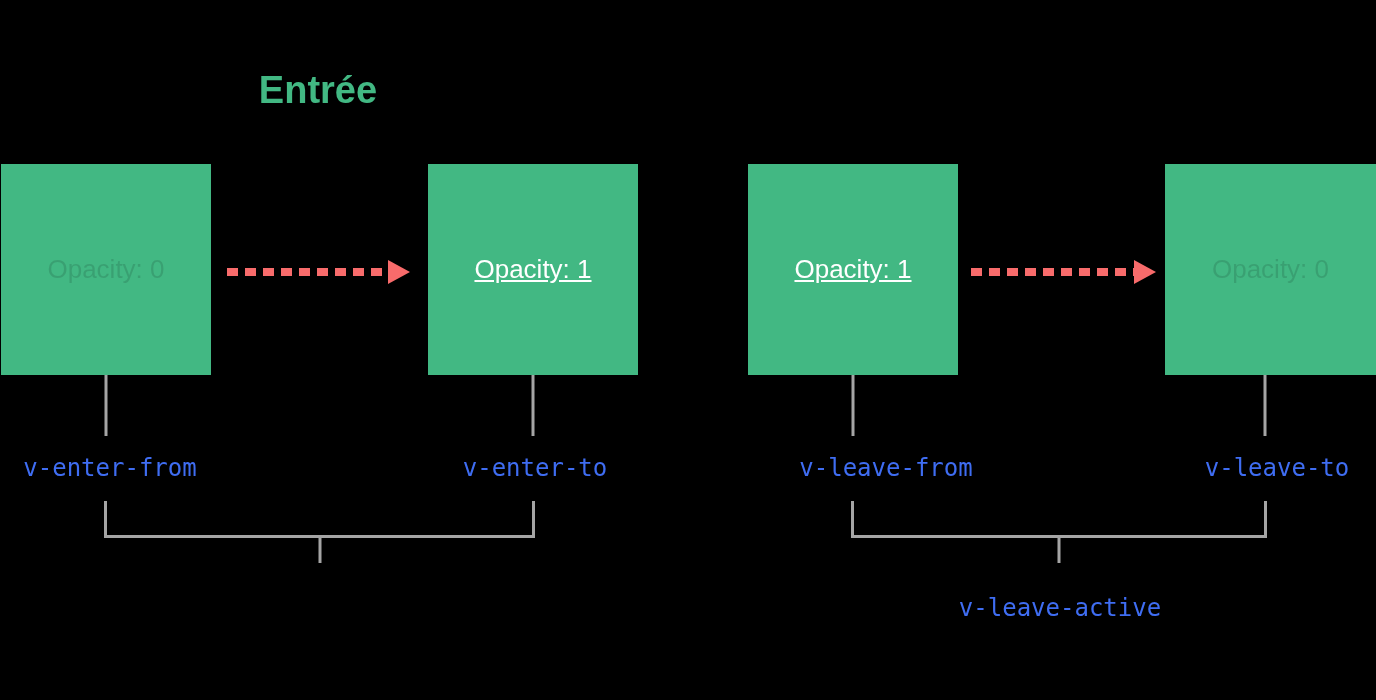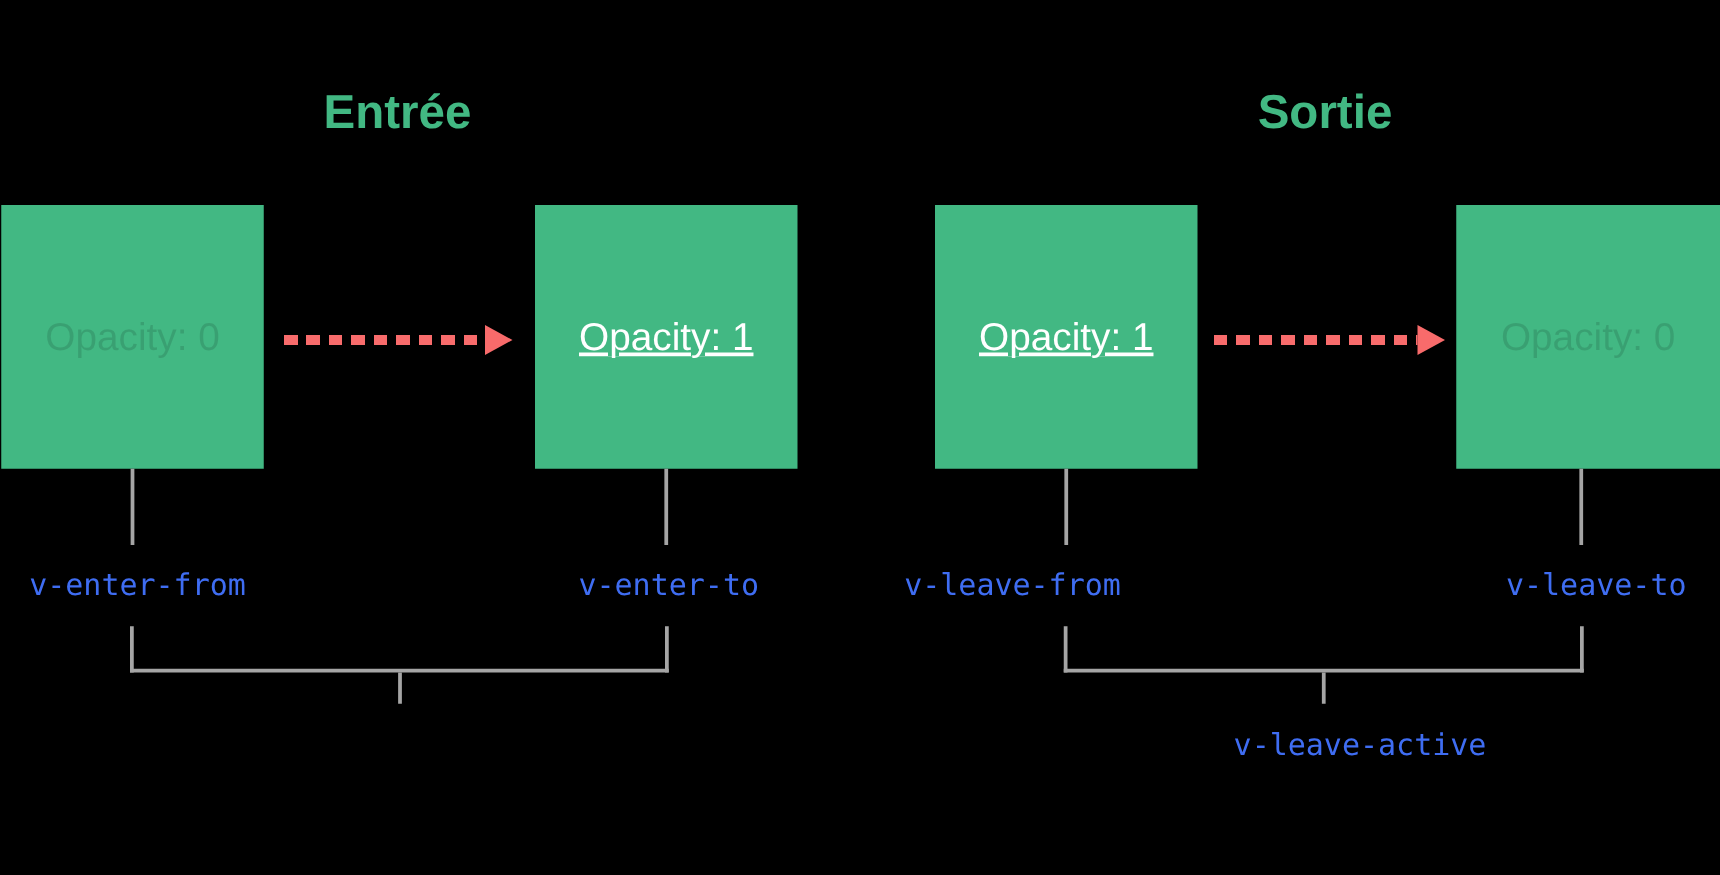--- a/index.html
+++ b/index.html
@@ -38,21 +38,21 @@
     position: absolute;
     top: 164px;
     width: 210px;
     height: 211px;
     background: var(--green);
     display: flex;
     align-items: center;
     justify-content: center;
   }
   .state-box .opacity-text {
-    font-size: 31px;
+    font-size: 26px;
     white-space: nowrap;
   }
   .state-box.solid .opacity-text { color: var(--white); text-decoration: underline; }
   .state-box.faded .opacity-text { color: rgba(0,0,0,0.13); }
   .box-enter-from { left: 1px; }
   .box-enter-to   { left: 428px; }
   .box-leave-from { left: 748px; }
   .box-leave-to   { left: 1165px; width: 211px; }
 
   
@@ -99,24 +99,24 @@
     font-family: "DejaVu Sans Mono", monospace;
     font-size: 24px;
     line-height: 34px;
     color: var(--blue);
     white-space: nowrap;
   }
   .row1 { top: 451px; }
   .row2 { top: 579px; }
   .lbl-enter-from { left: 110px; }
   .lbl-enter-to   { left: 535px; text-align: right; }
-  .lbl-leave-from { left: 810px; text-align: right; }
+  .lbl-leave-from { left: 886px; text-align: right; }
   .lbl-leave-to   { left: 1265px; margin-left: 12px; }
   .lbl-enter-active { left: 324px; }
-  .lbl-leave-active { left: 1088px; }
+  .lbl-leave-active { left: 1060px; margin-top: 12px; }
 
   
   .bracket {
     position: absolute;
     top: 501px;
     height: 37px;
     border-left: 3px solid var(--gray);
     border-right: 3px solid var(--gray);
     border-bottom: 3px solid var(--gray);
   }
@@ -156,21 +156,20 @@
   <div class="stem c1"></div>
   <div class="stem c2"></div>
 
   <div class="class-label row1 lbl-enter-from">v-enter-from</div>
   <div class="class-label row1 lbl-enter-to">v-enter-to</div>
 
   <div class="bracket enter"></div>
   <div class="bracket-drop enter"></div>
 
 
-  <div class="phase-title leave">Sortie</div>
 
   <div class="state-box solid box-leave-from">
     <span class="opacity-text">Opacity: 1</span>
   </div>
 
   <div class="arrow leave">
     <div class="dashes"></div>
     <div class="head"></div>
   </div>
 

